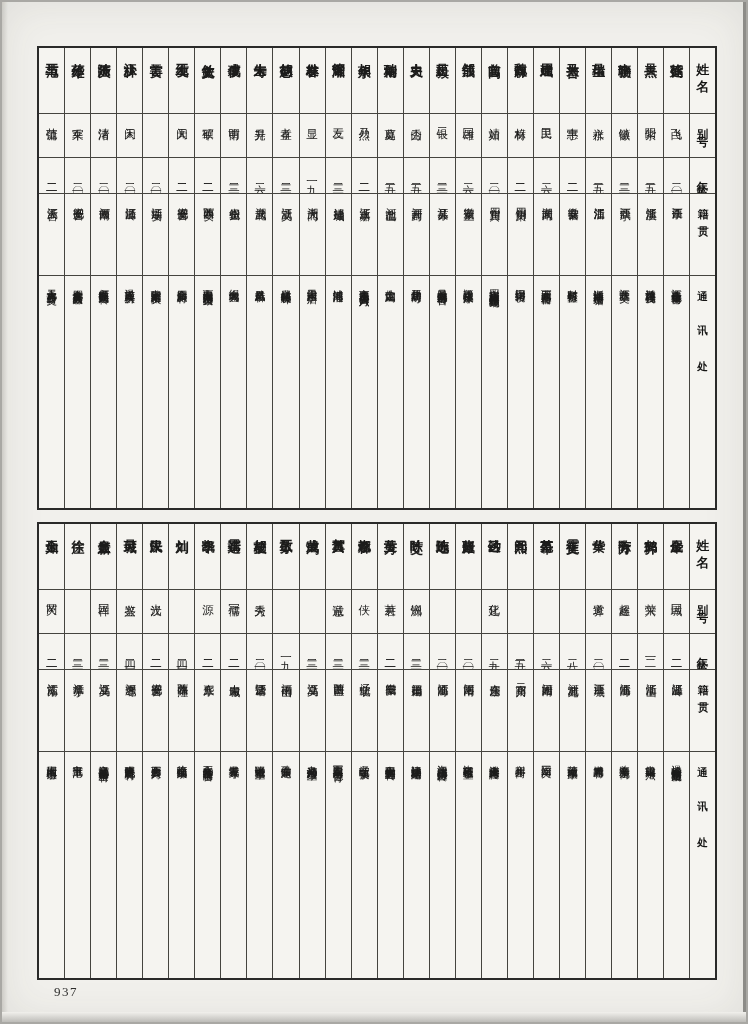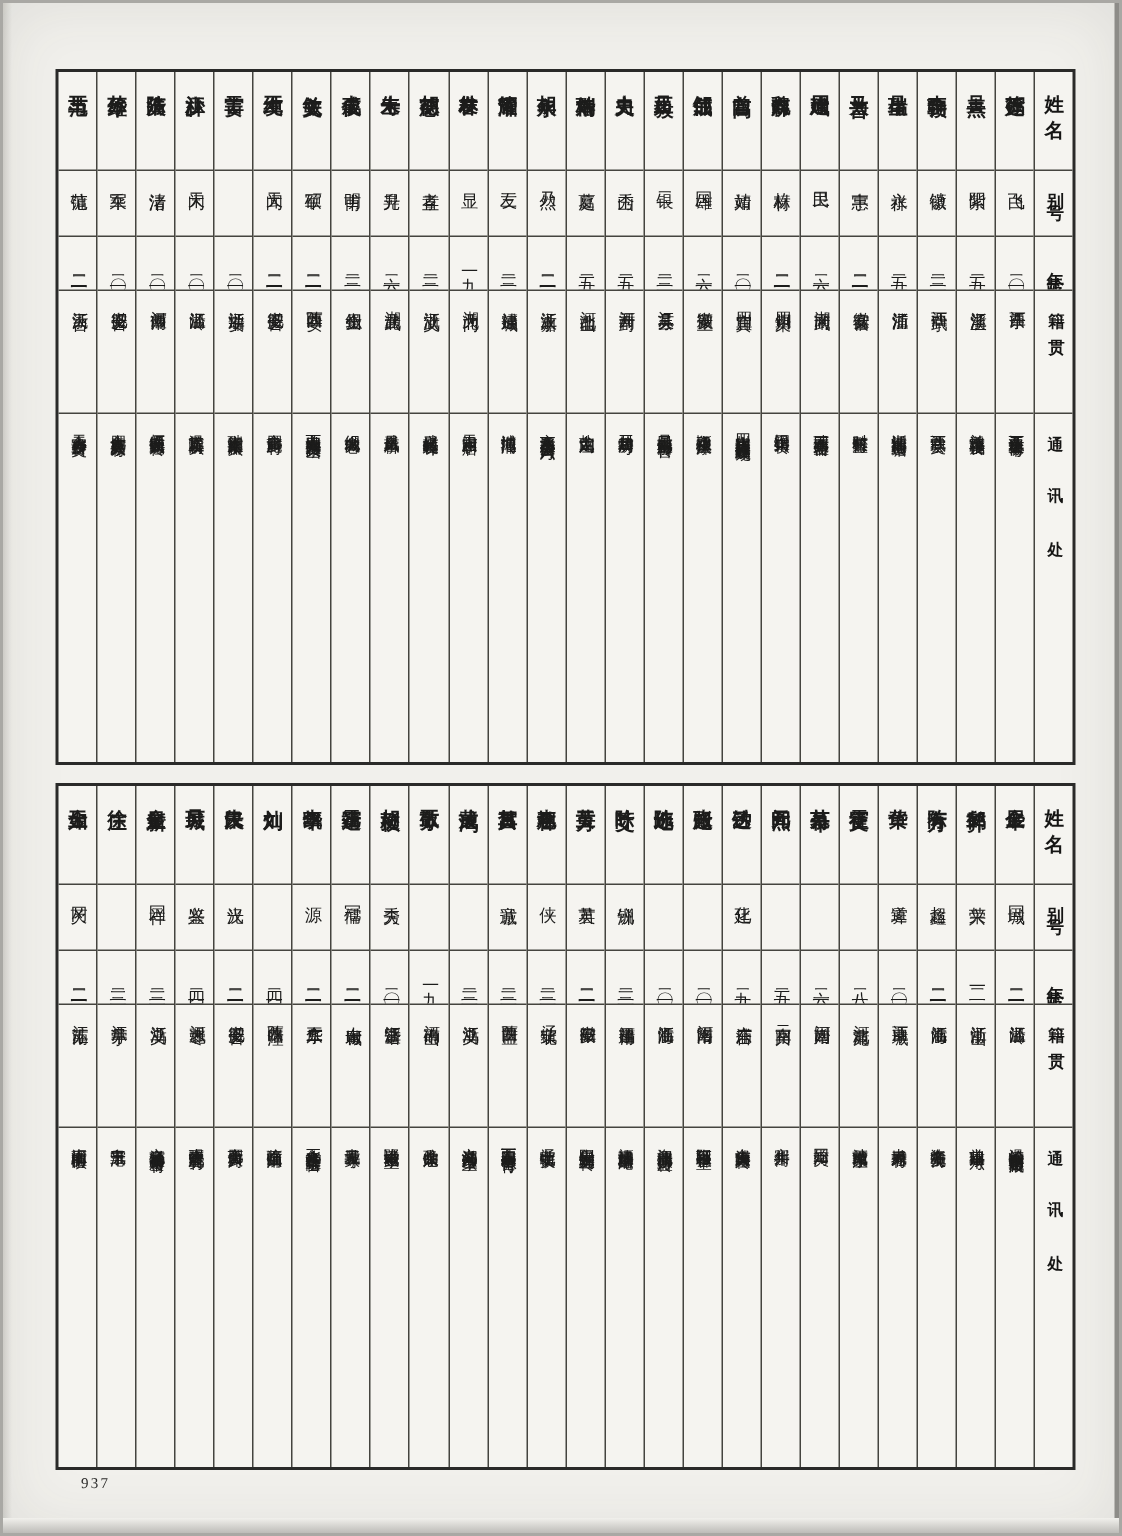--- a/index.html
+++ b/index.html
@@ -62,21 +62,21 @@
 
   .header-col .vtext { font-weight:700; color:#151514; }
   .hs-name   { font-size:12.5px; letter-spacing:1.3em; }
   .hs-alias  { font-size:12px;   letter-spacing:0.7em; }
   .hs-age    { font-size:12px;   letter-spacing:0.3em; }
   .hs-native { font-size:12px;   letter-spacing:1.7em; }
   .hs-addr   { font-size:12px;   letter-spacing:3.4em; }
 
   .page-num {
     position:absolute; left:52px; top:982px;
-    font-size:10px; color:#2c2c2b; letter-spacing:1.5px;
+    font-size:13px; color:#2c2c2b; letter-spacing:1.5px;
     font-family:"Liberation Serif","DejaVu Serif",serif;
   }
 </style>
 </head>
 <body>
 
 <div class="sheet">
 
   <div class="table t-top">
     <div class="col header-col">

